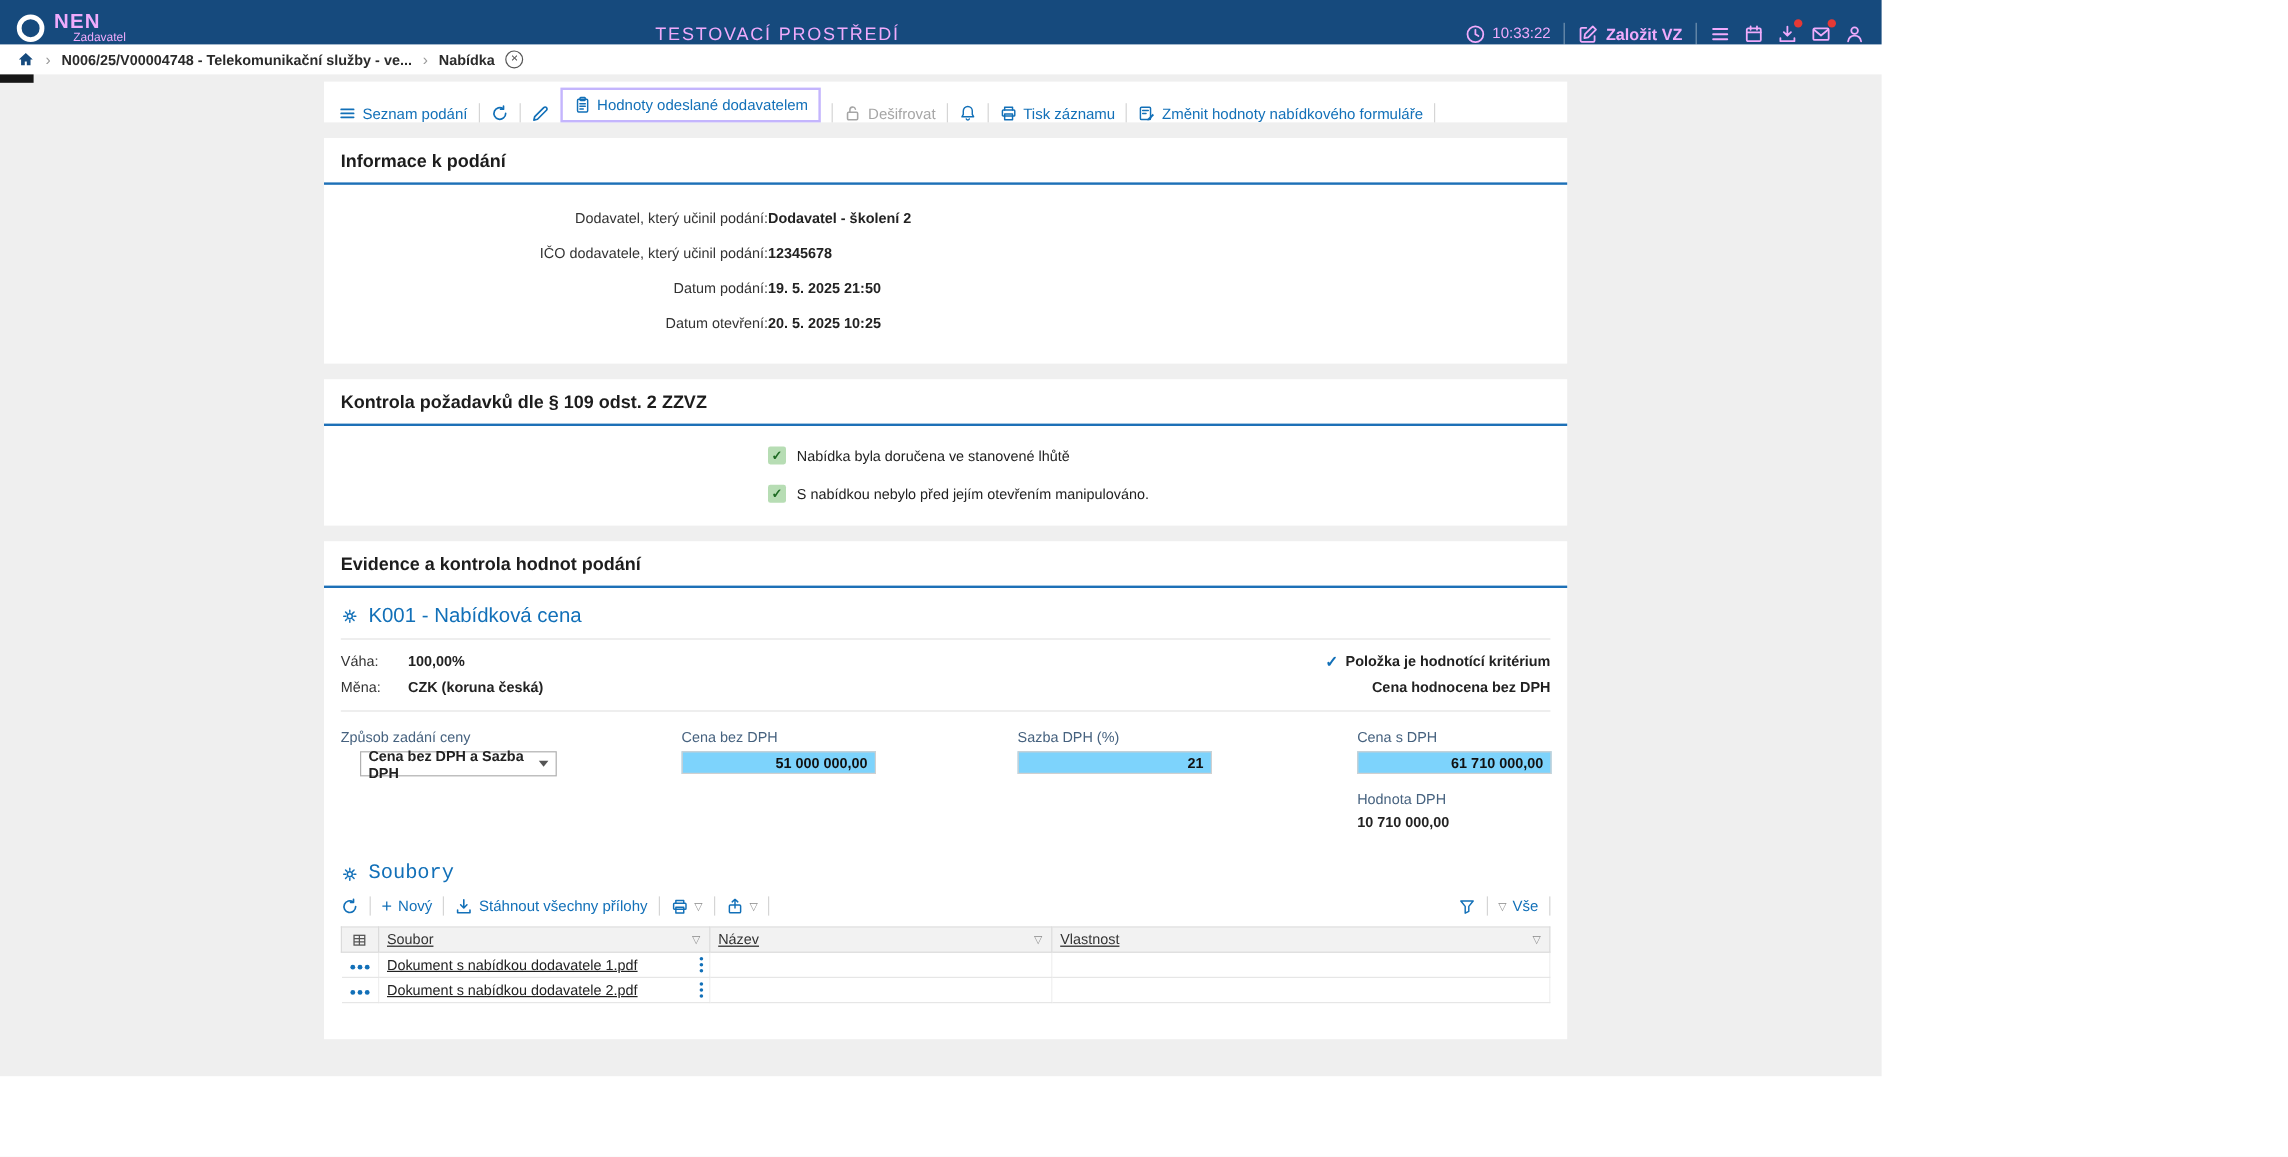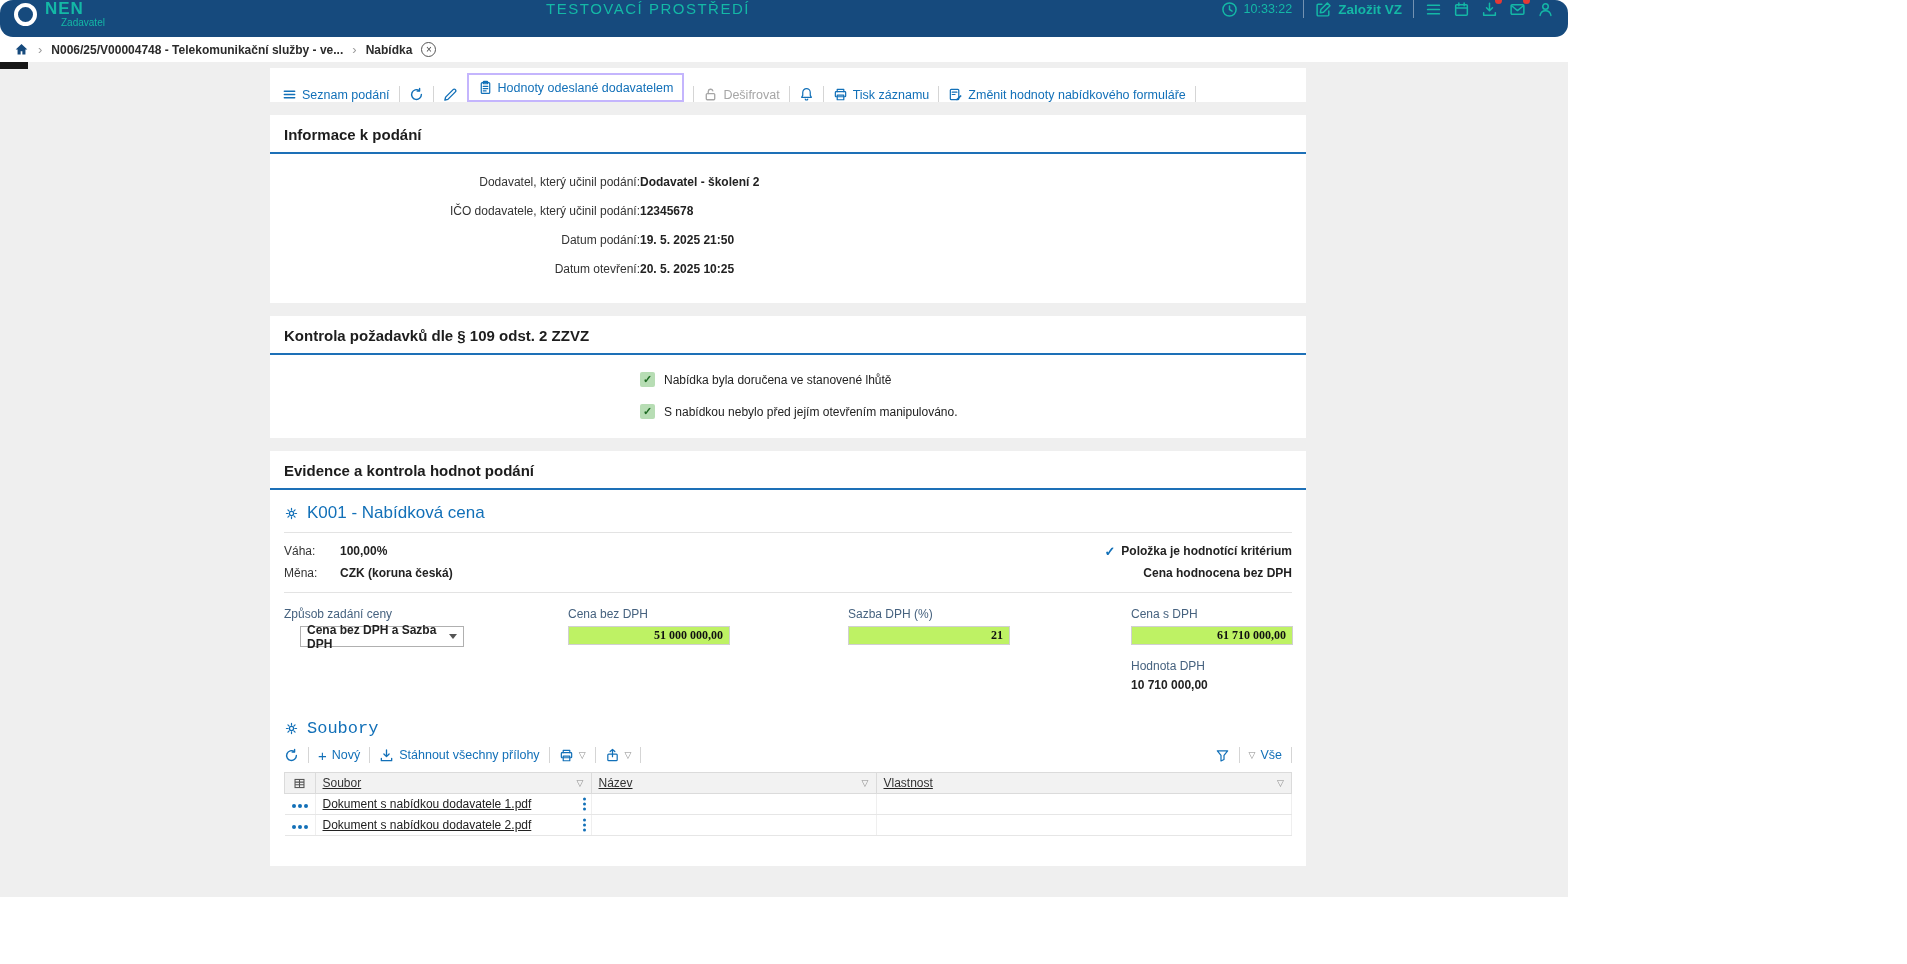--- a/index.html
+++ b/index.html
@@ -1,21 +1,21 @@
 <!DOCTYPE html>
 <html lang="cs"><head>
 <meta charset="utf-8">
 <style>
   * { box-sizing: border-box; }
   html, body { margin: 0; padding: 0; background: #fff; }
   body { font-family: "Liberation Sans", sans-serif; font-size: 12px; color: #222; }
   .app { width: 1568px; position: relative; }
 
   
-  .topbar { height: 37px; background: #164a7d; color: #14b8a6; display: flex; align-items: flex-start; padding: 0 14px; position: relative; border-radius: 13px; }
+  .topbar { height: 37px; background: #164a7d; color: #f0abfc; display: flex; align-items: flex-end; padding: 0 14px; position: relative; }
   .brand { display: flex; align-items: center; gap: 8px; }
   .brand-logo { width: 23px; height: 23px; border: 4px solid #fff; border-radius: 50%; }
   .brand-text { display: flex; flex-direction: column; line-height: 1; }
   .brand-name { font-size: 17px; font-weight: bold; letter-spacing: 1px; }
   .brand-sub { font-size: 10px; margin-left: 16px; margin-top: 1px; }
   .topbar-title { position: absolute; left: 648px; transform: translateX(-50%); font-weight: normal; font-size: 15px; letter-spacing: 1.5px; }
   .topbar-right { margin-left: auto; display: flex; align-items: center; gap: 11px; }
   .tb-group { display: flex; align-items: center; gap: 6px; cursor: pointer; }
   .tb-time { font-size: 12.5px; }
   .tb-create { font-weight: bold; font-size: 13.5px; }
@@ -60,21 +60,21 @@
   .krit-row { display: flex; align-items: center; height: 22px; }
   .krit-label { width: 56px; color: #333; }
   .krit-value { font-weight: bold; }
   .krit-right { margin-left: auto; display: flex; align-items: center; gap: 6px; font-weight: bold; }
   .blue-check { color: #1270b8; font-size: 13px; }
 
   .form-grid { display: grid; grid-template-columns: 284px 280px 283px 161px; margin-top: 14px; }
   .f-label { color: #46627f; margin-bottom: 5px; }
   .f-select { width: 164px; height: 21px; border: 1px solid #b0b0b0; background: #fff; display: flex; align-items: center; justify-content: space-between; padding: 0 6px; font-weight: bold; cursor: pointer; margin-left: 16px; }
   .tri-down { width: 0; height: 0; border-left: 4px solid transparent; border-right: 4px solid transparent; border-top: 5px solid #555; }
-  .f-input { width: 162px; height: 19px; background: #bef264; border: 1px solid #d0d0d0; text-align: right; font-weight: bold; font-size: 12px; font-family: Liberation Serif, serif; padding: 0 6px; color: #111; }
+  .f-input { width: 162px; height: 19px; background: #7dd3fc; border: 1px solid #d0d0d0; text-align: right; font-weight: bold; font-size: 12px; font-family: Liberation Sans, sans-serif; padding: 0 6px; color: #111; }
   .hodnota-block { margin-top: 14px; }
   .hodnota-value { font-weight: bold; margin-top: 5px; }
 
   
   .files-head { color: #1270b8; font-size: 17px; display: flex; align-items: center; gap: 8px; margin: 27px 0 9px; font-family: Liberation Mono, monospace; }
   .grid-toolbar { display: flex; align-items: center; gap: 9px; margin-bottom: 9px; }
   .g-right { margin-left: auto; display: flex; align-items: center; gap: 9px; }
   .filter-glyph { color: #8a8a8a; font-size: 9px; }
   .plus-glyph { font-size: 15px; line-height: 1; }
 

